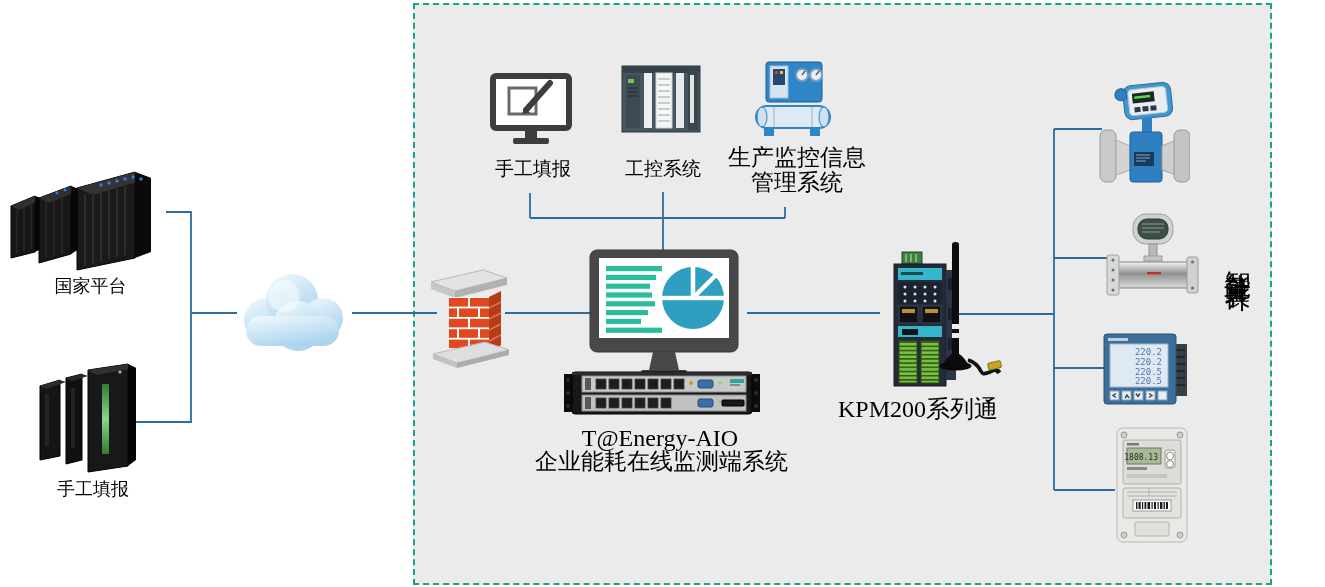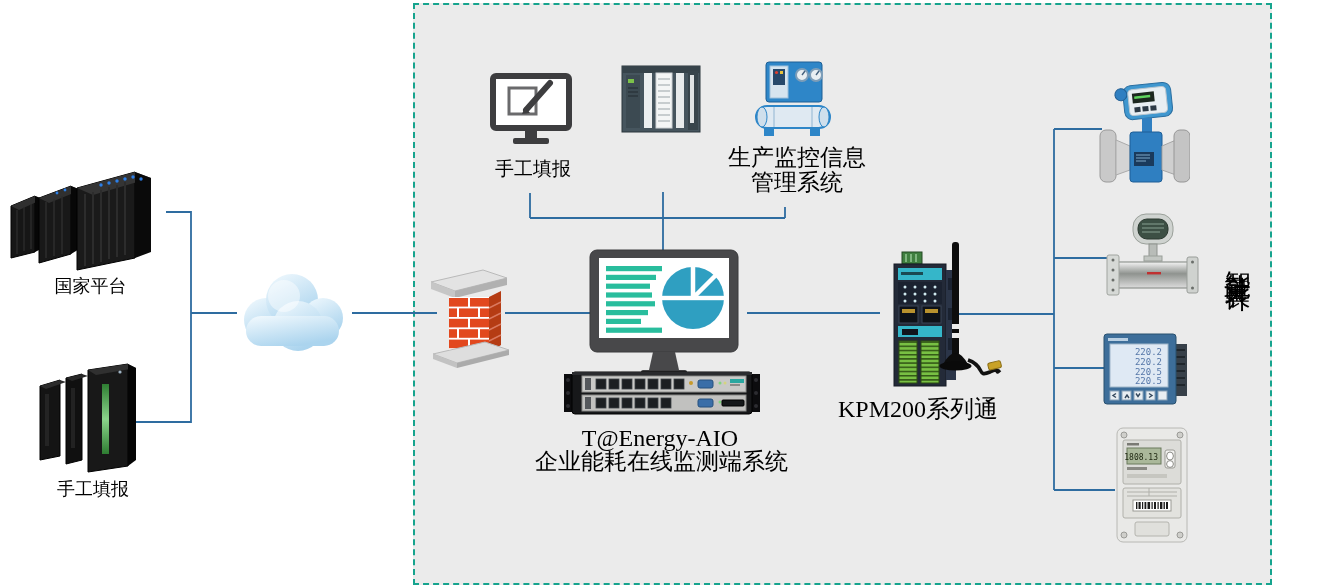--- a/index.html
+++ b/index.html
@@ -156,20 +156,21 @@
     <rect x="8" y="17" width="14" height="53" fill="#3c4a52"></rect>
     <rect x="10" y="21" width="6" height="4" fill="#7cc24a"></rect>
     <path d="M10,30 h10 M10,34 h10 M10,38 h10" stroke="#2b363c" stroke-width="1.3"></path>
     <rect x="26" y="15" width="8" height="55" fill="#eceff0"></rect>
     <rect x="38" y="15" width="16" height="55" fill="#f4f6f6" stroke="#cfd4d6"></rect>
     <path d="M40,21 h12 M40,27 h12 M40,33 h12 M40,39 h12 M40,45 h12 M40,51 h12 M40,57 h12 M40,63 h12" stroke="#9aa3a8" stroke-width="1.2"></path>
     <rect x="58" y="15" width="8" height="55" fill="#e8ebec"></rect>
     <rect x="70" y="13" width="10" height="59" fill="#38454c"></rect>
     <rect x="72" y="17" width="4" height="48" fill="#dfe3e4"></rect>
   </svg>
+  <div class="lbl fs25" style="left:583px;top:158px;width:160px">工控系统</div>
 
   <svg class="node-icon" style="left:750px;top:60px" width="86" height="80" viewBox="0 0 86 80">
     <rect x="16" y="2" width="56" height="40" rx="3" fill="#2e86c8" stroke="#1d5f95"></rect>
     <rect x="20" y="6" width="18" height="32" fill="#d6e4ef" stroke="#9fc0da"></rect>
     <rect x="23" y="9" width="12" height="16" fill="#27496b"></rect>
     <circle cx="26.5" cy="12.5" r="1.6" fill="#e04030"></circle>
       <rect x="30" y="11" width="3" height="3" fill="#e8c23a"></rect>
     <circle cx="52" cy="15" r="6" fill="#e8eef2" stroke="#7d9db8" stroke-width="2"></circle>
     <circle cx="66" cy="15" r="6" fill="#e8eef2" stroke="#7d9db8" stroke-width="2"></circle>
     <line x1="52" y1="15" x2="55" y2="11" stroke="#44617d" stroke-width="1.4"></line>

